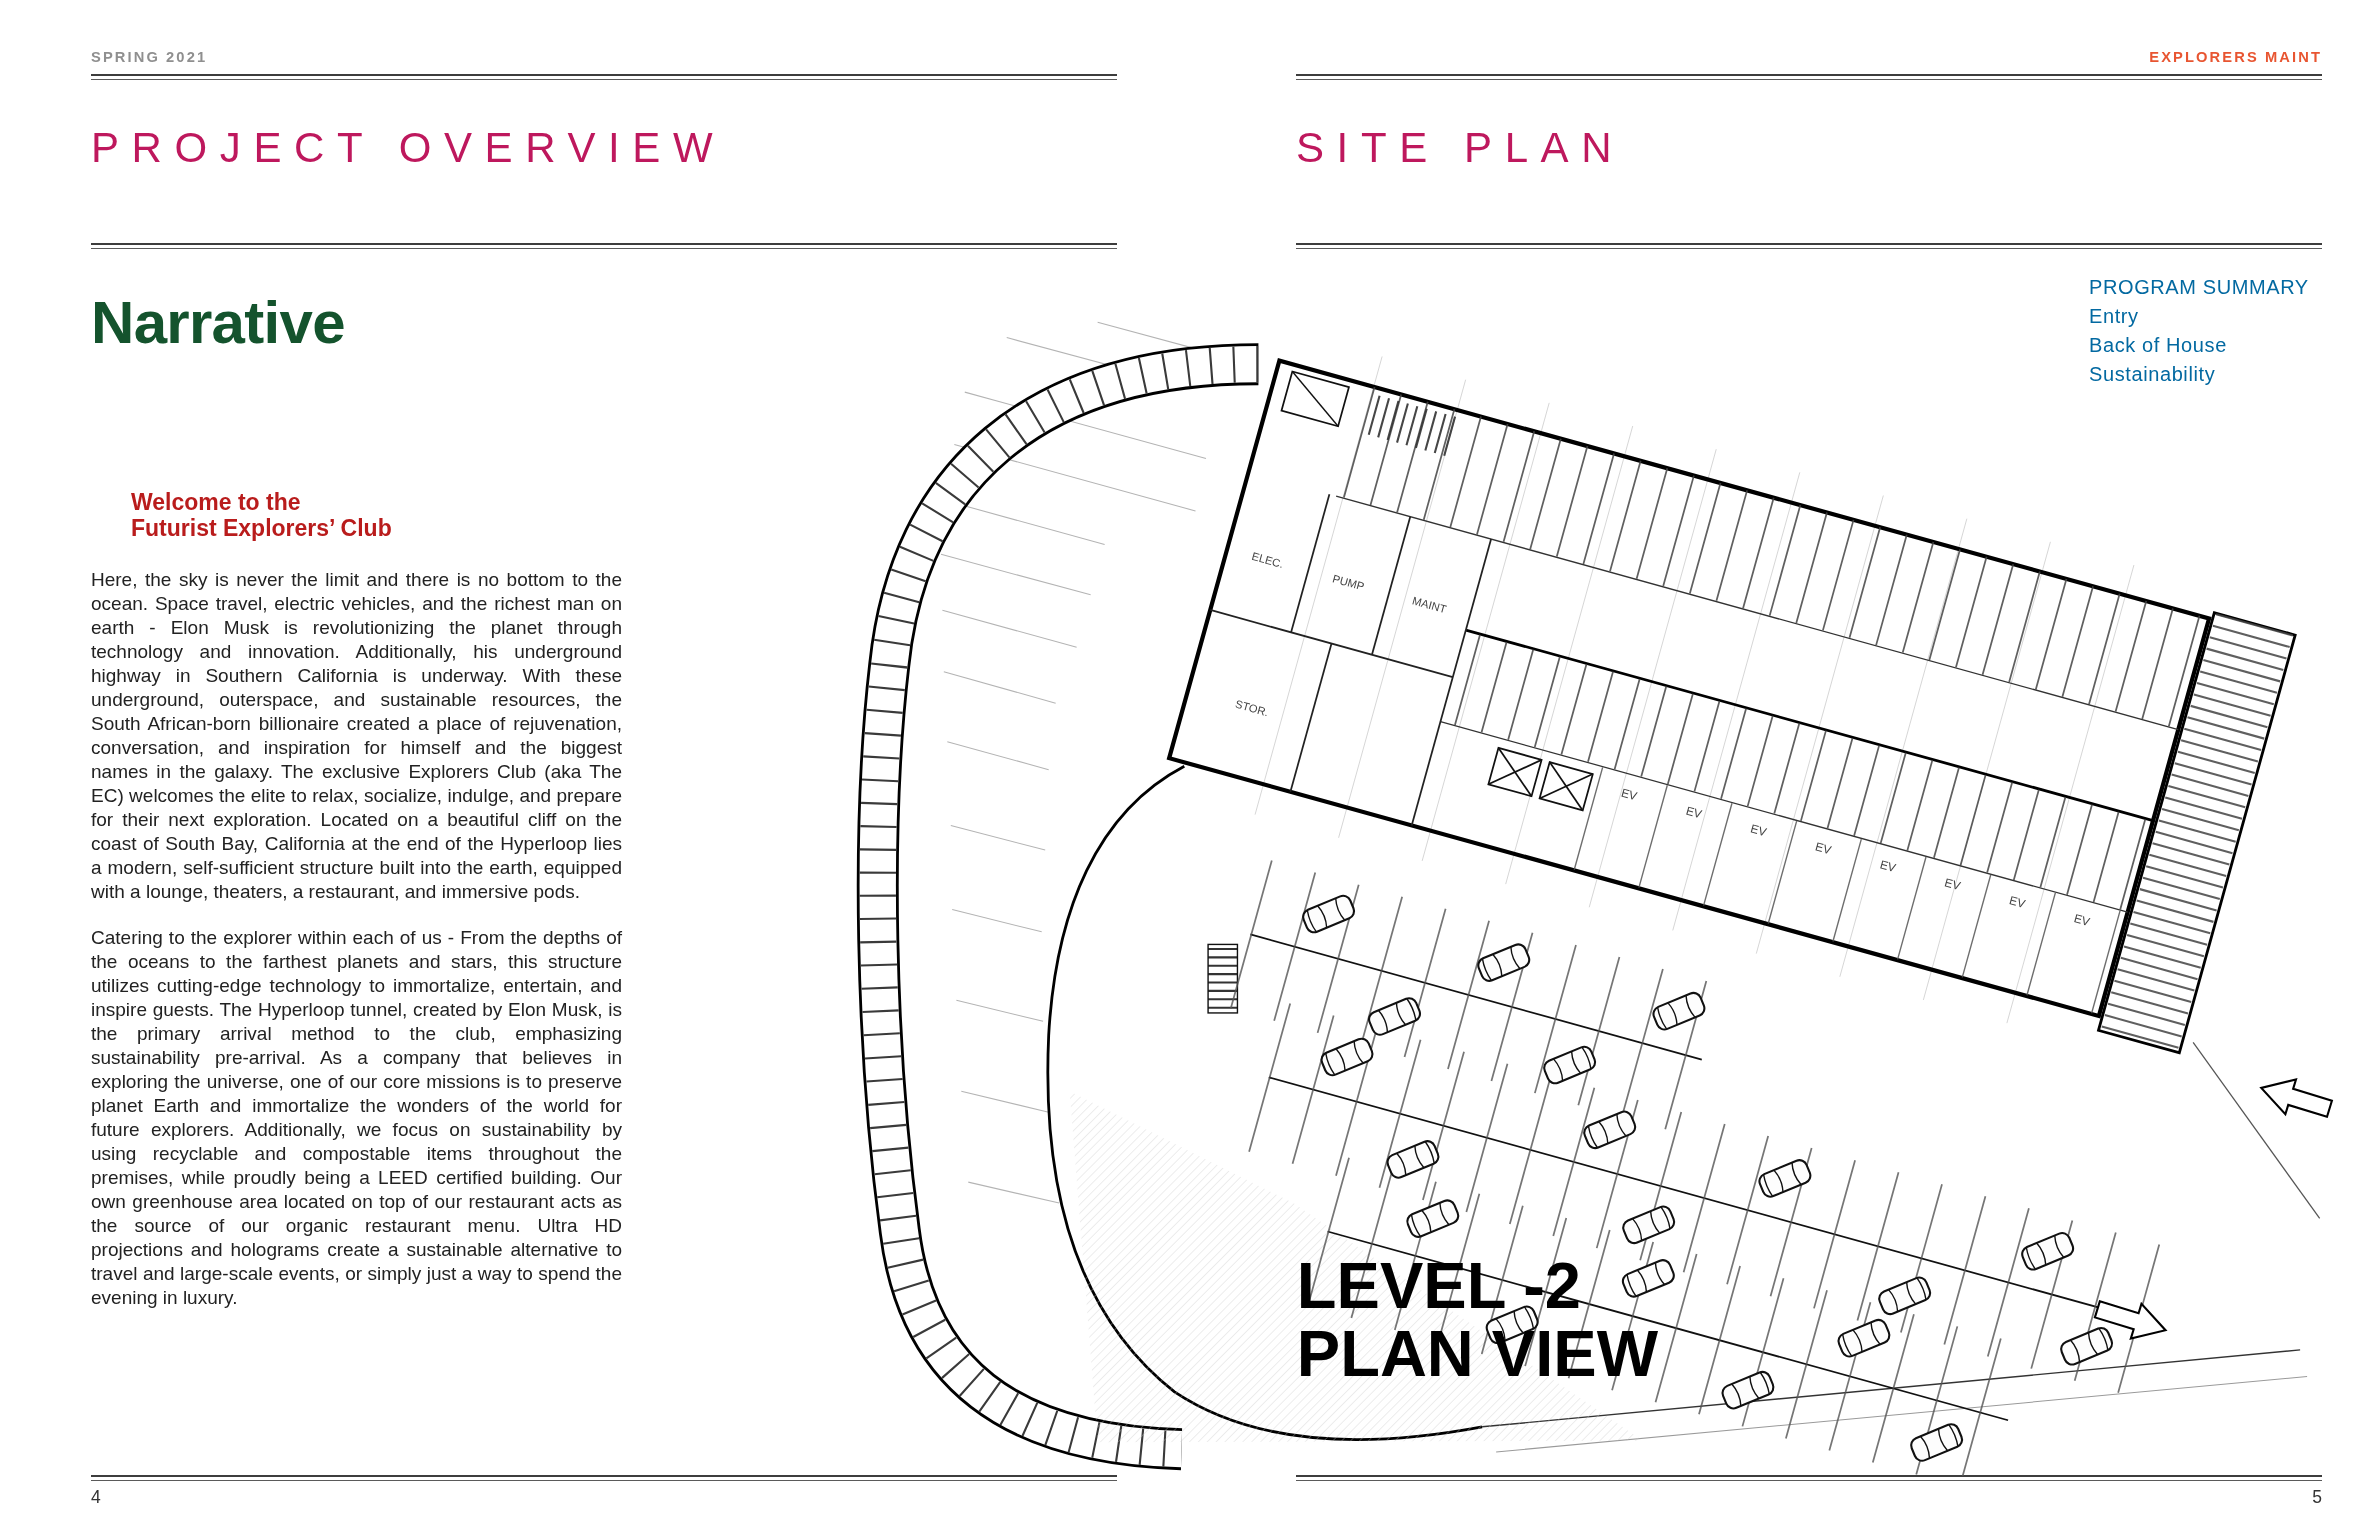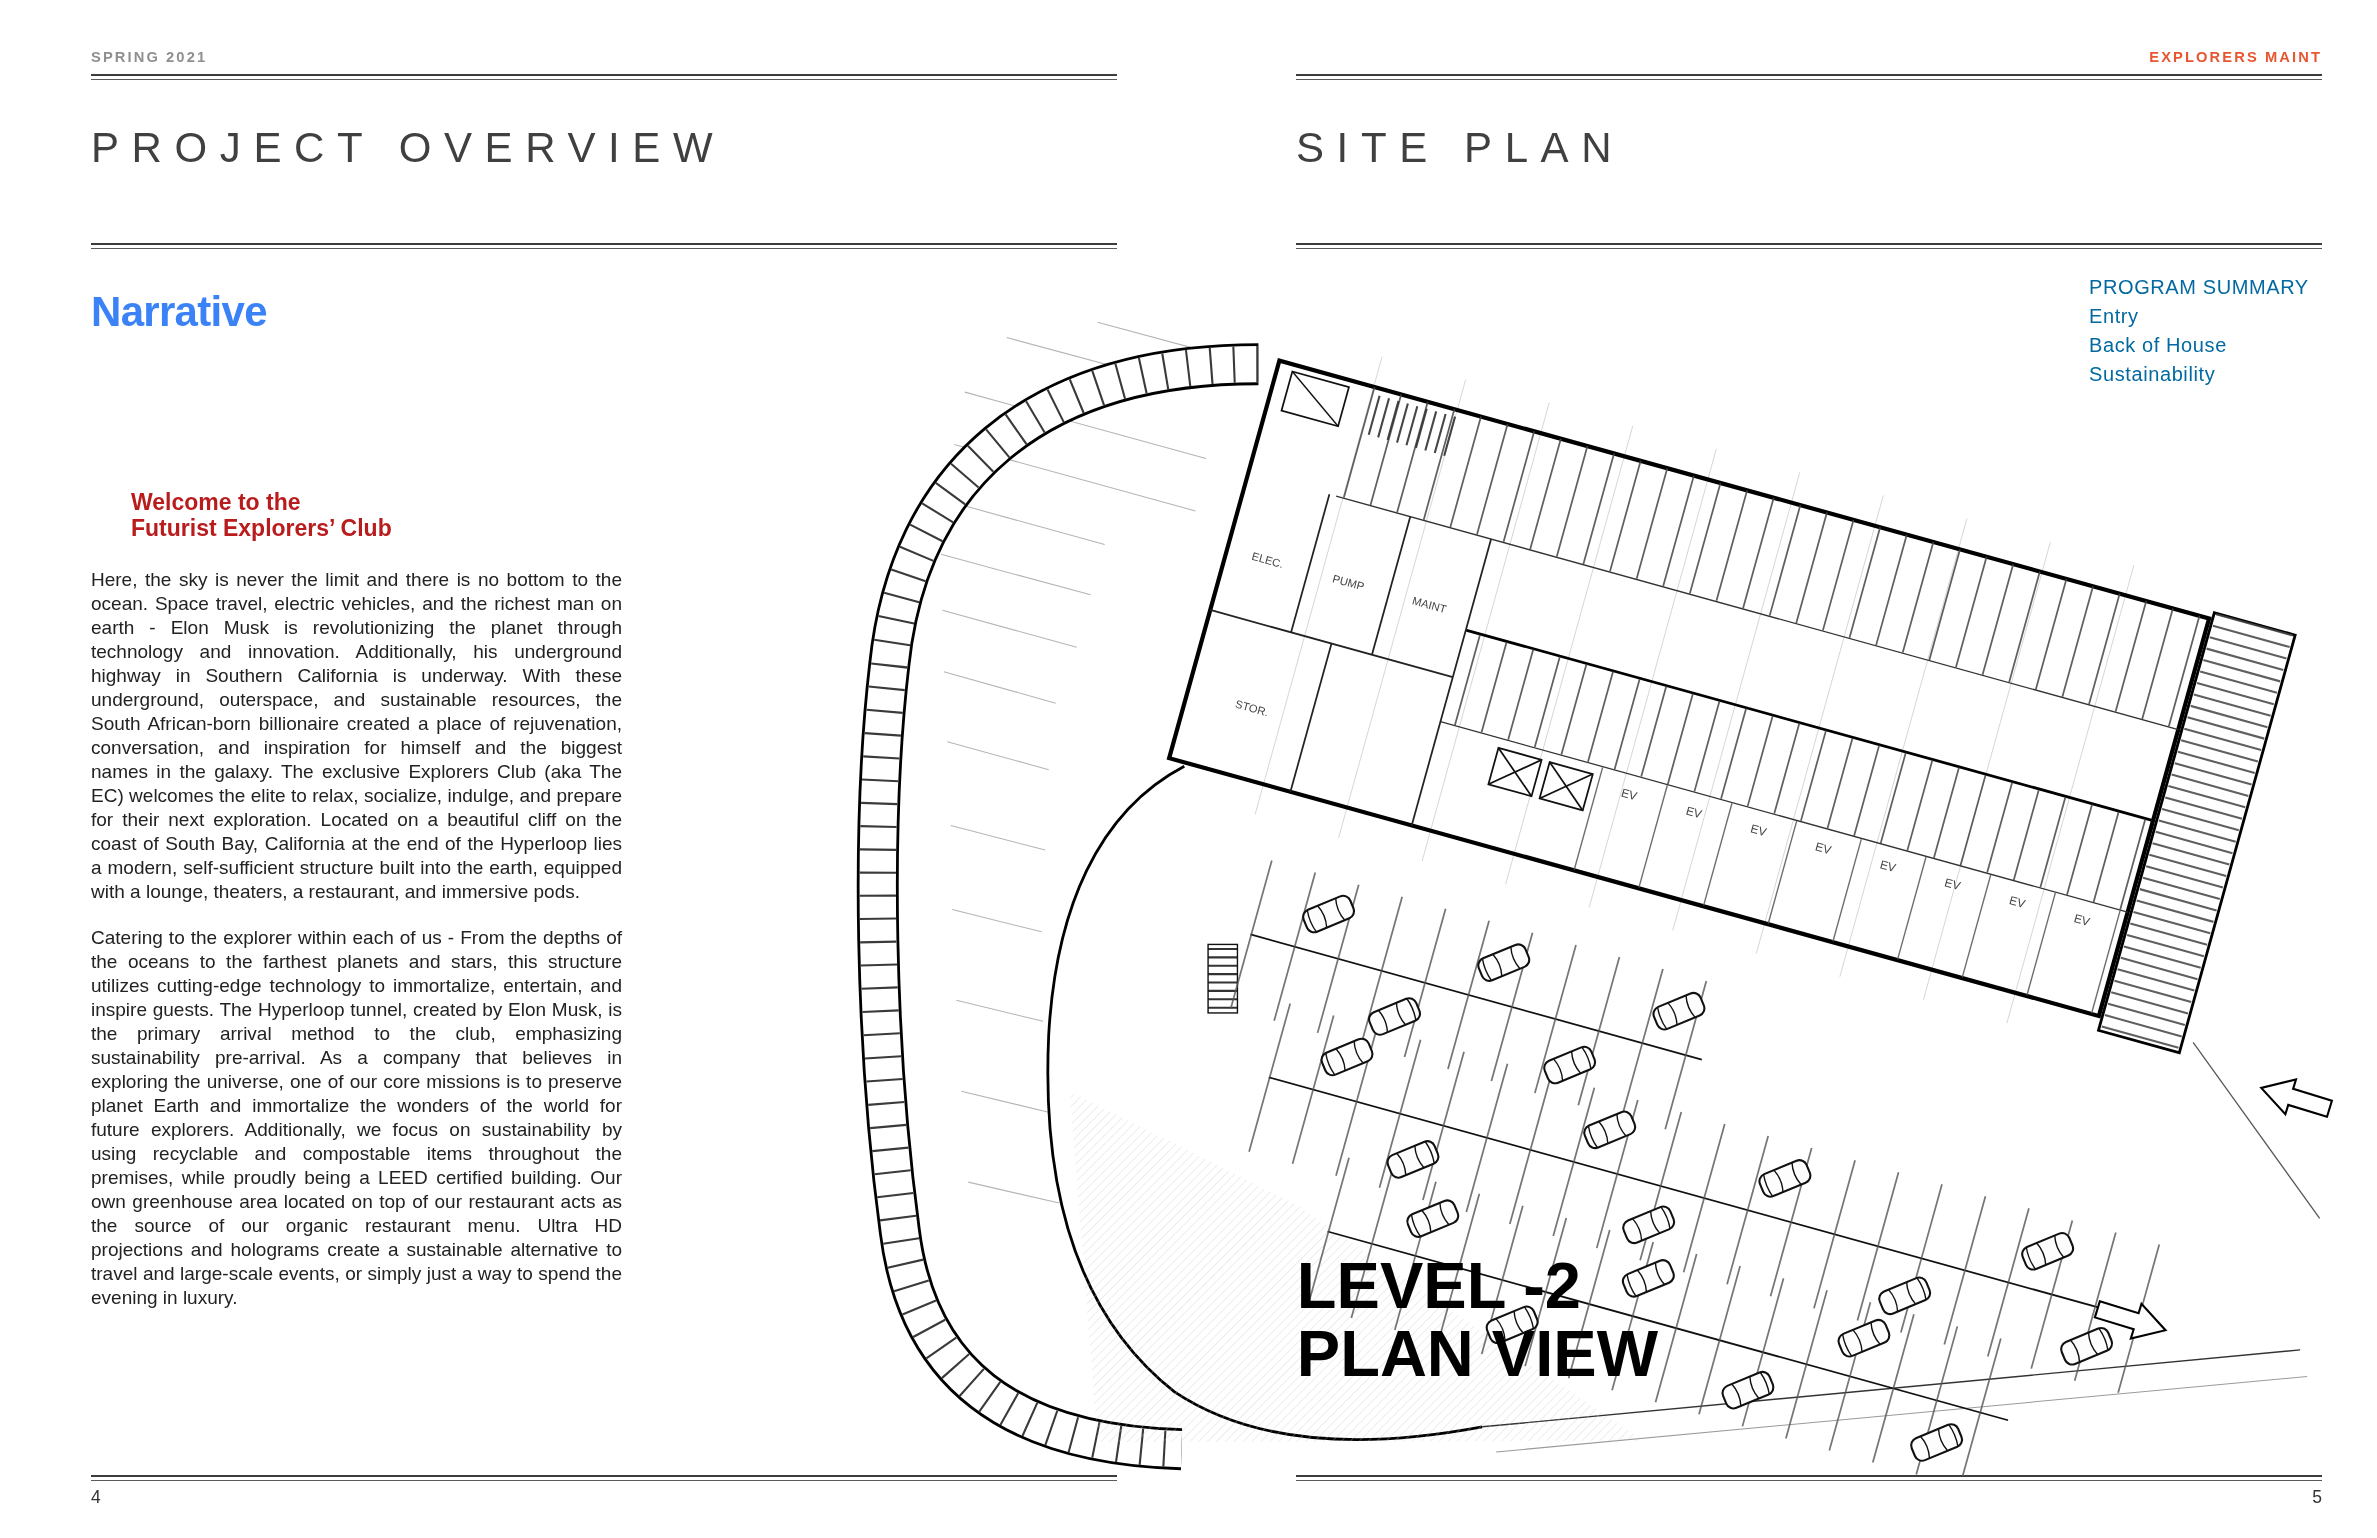--- a/index.html
+++ b/index.html
@@ -4,22 +4,22 @@
 <style>
   html,body{margin:0;padding:0;}
   body{
     width:2377px;height:1538px;position:relative;background:#ffffff;
     font-family:"Liberation Sans", sans-serif;color:#1c1c1c;overflow:hidden;
   }
   .abs{position:absolute;}
   .rule{border-top:2.8px solid #3d3d3d;border-bottom:1px solid #5a5a5a;height:2.8px;}
   .kicker{font-size:14.7px;font-weight:bold;letter-spacing:2.1px;color:#8f8f8f;}
   .kicker.accent{color:#e85531;}
-  .page-title{font-size:42px;font-weight:500;letter-spacing:0.30em;color:#404040;}
-  .section-heading{font-size:42px;font-weight:bold;color:#3b82f6;letter-spacing:-0.7px;}
+  .page-title{font-size:42px;font-weight:500;letter-spacing:0.30em;color:#be185d;}
+  .section-heading{font-size:60px;font-weight:bold;color:#14532d;letter-spacing:-0.7px;}
   .subhead{font-size:23px;font-weight:bold;line-height:26px;color:#b91c1c;margin-left:40px;}
   .bodycopy{width:531px;font-size:19px;line-height:24px;text-align:justify;color:#222;}
   .bodycopy p{margin:0 0 22.4px 0;}
   .legend{font-size:20px;line-height:29px;color:#0369a1;letter-spacing:0.03em;}
   .pagenum{font-size:17.5px;color:#333;}
   .col-left{left:91px;width:1026px;}
   .col-right{left:1296px;width:1026px;}
   svg text{font-family:"Liberation Sans", sans-serif;}
 </style>
 </head>

